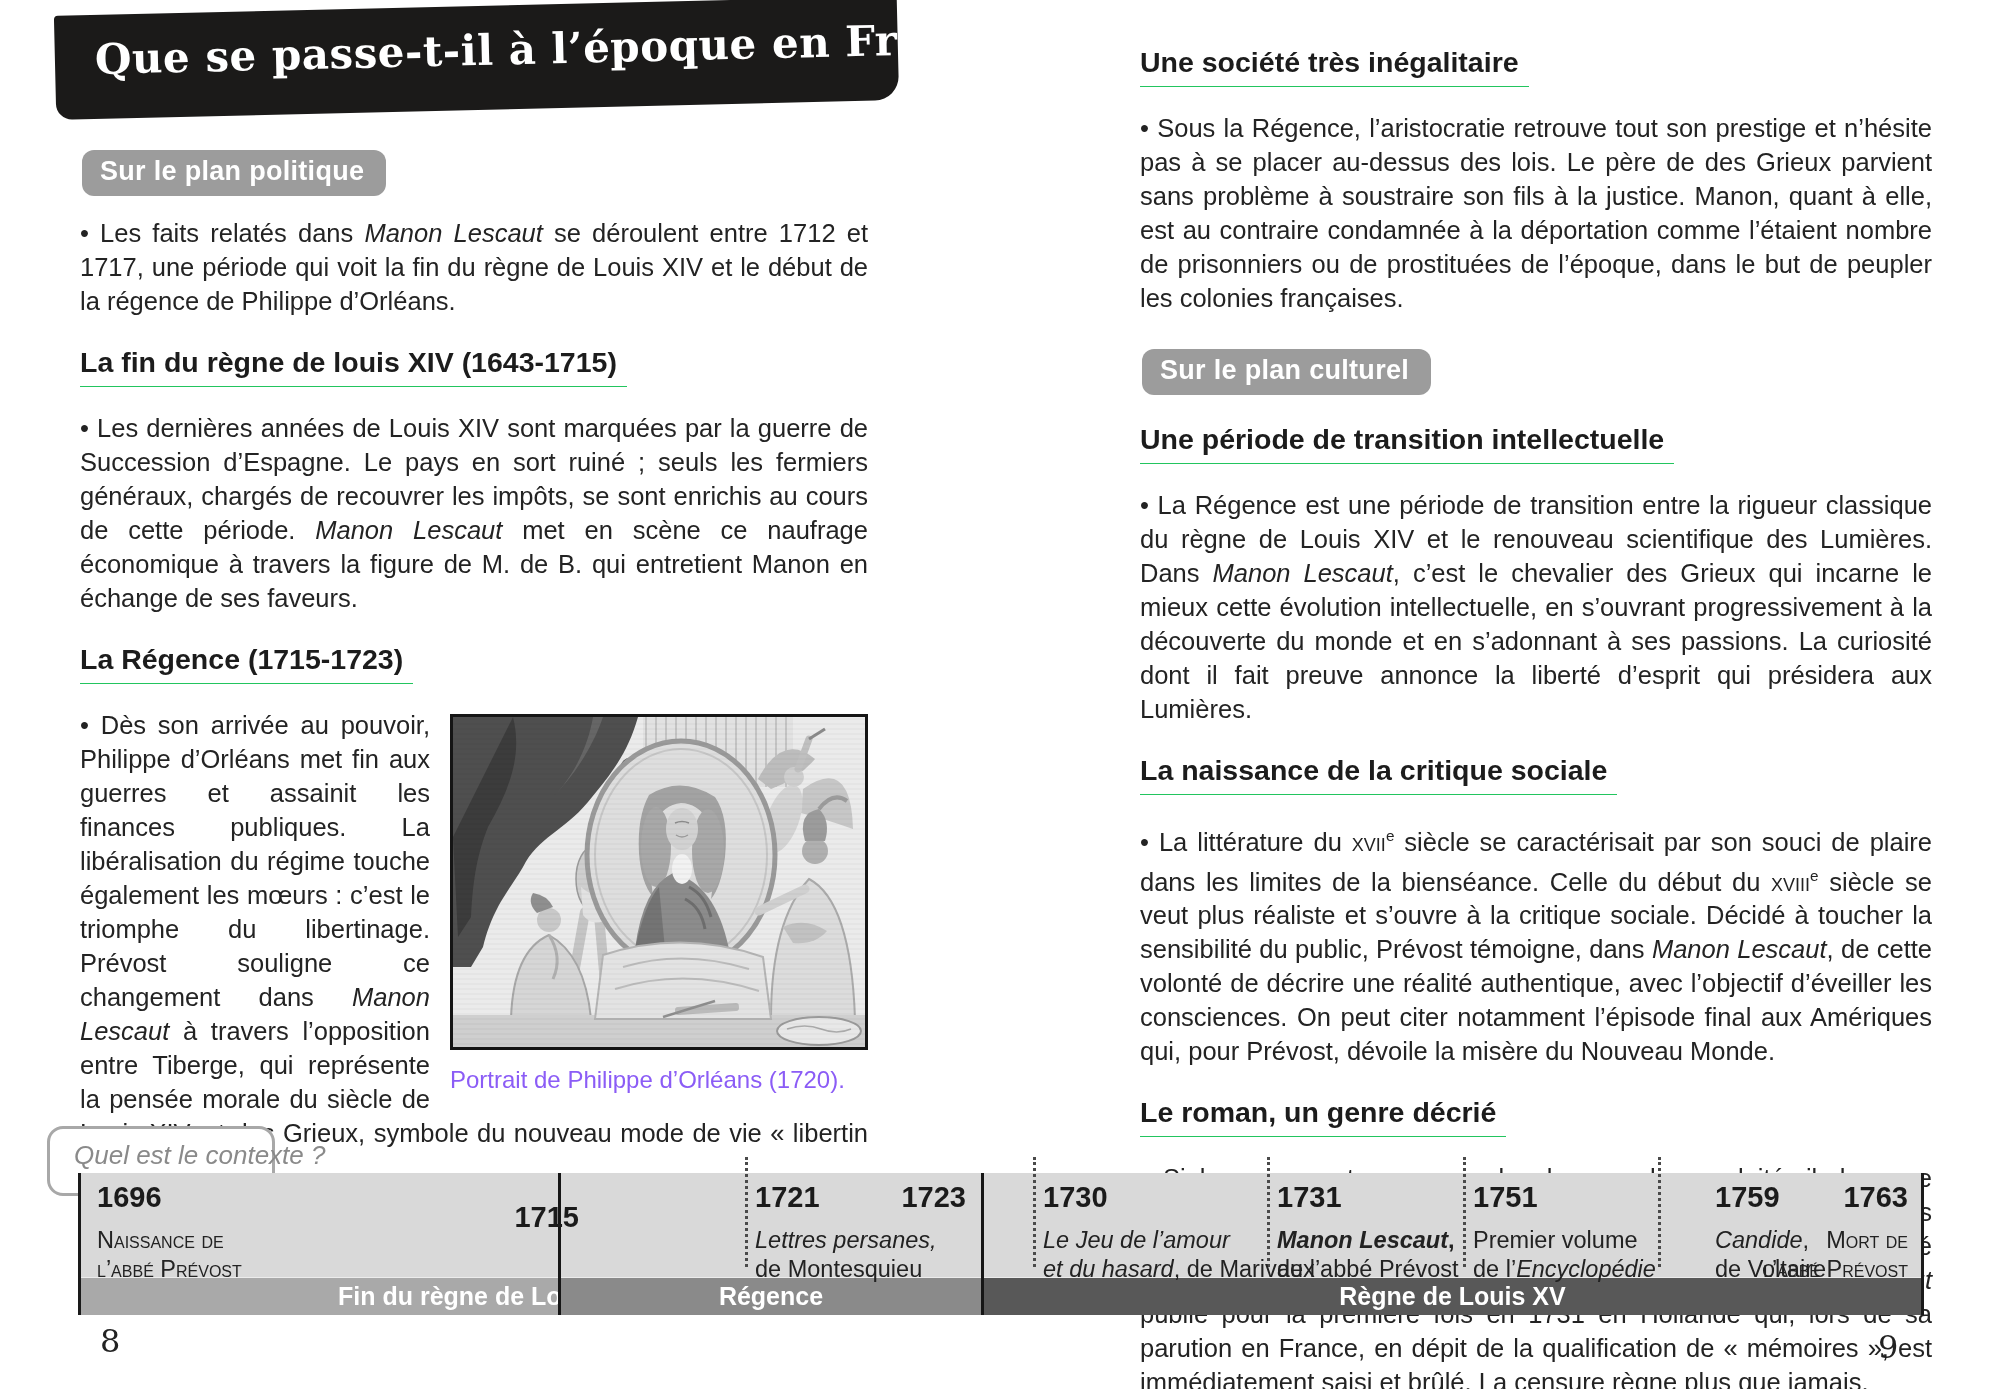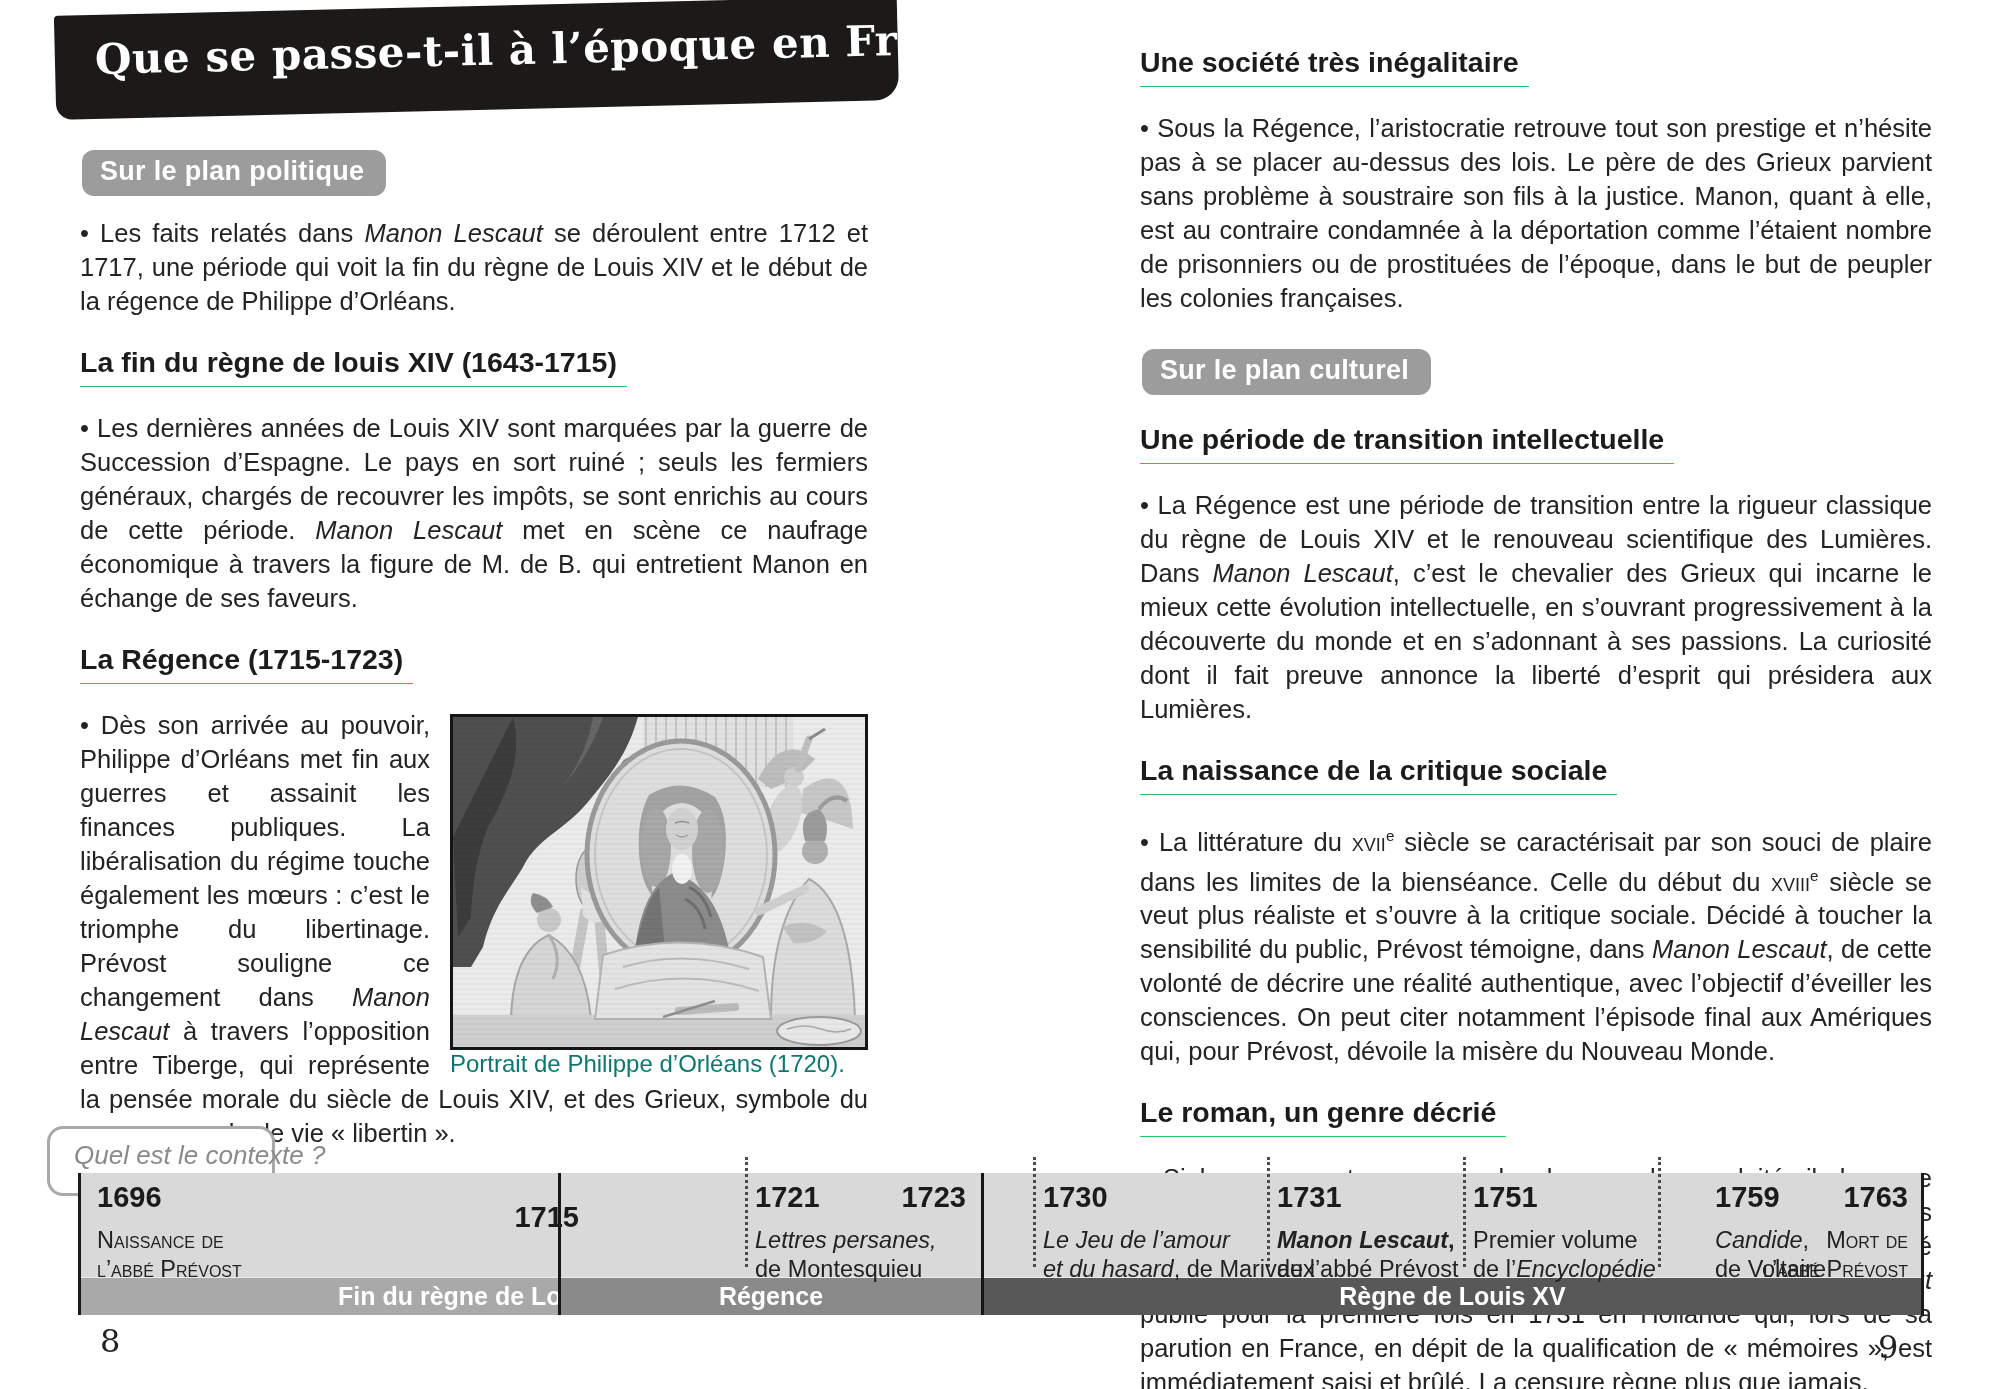--- a/index.html
+++ b/index.html
@@ -52,21 +52,21 @@
   
   .wrap{overflow:hidden;}
   figure.portrait{
     float:right;width:418px;margin:6px 0 0 20px;padding:0;
   }
   figure.portrait svg{
     display:block;width:412px;height:330px;
     border:3px solid #151515;background:#ebebeb;
   }
   figure.portrait figcaption{
-    margin-top:0;font-size:24px;color:#0f766e;
+    margin-top:16px;font-size:24px;color:#8b5cf6;
   }
   
   .context-tab{
     position:absolute;left:47px;top:1126px;width:228px;height:70px;
     background:#fff;border:3px solid #a8a8a8;border-radius:16px;
     z-index:1;box-sizing:border-box;
   }
   .context-tab span{
     display:block;padding:11px 0 0 24px;
     font-family:Liberation Sans, sans-serif;

